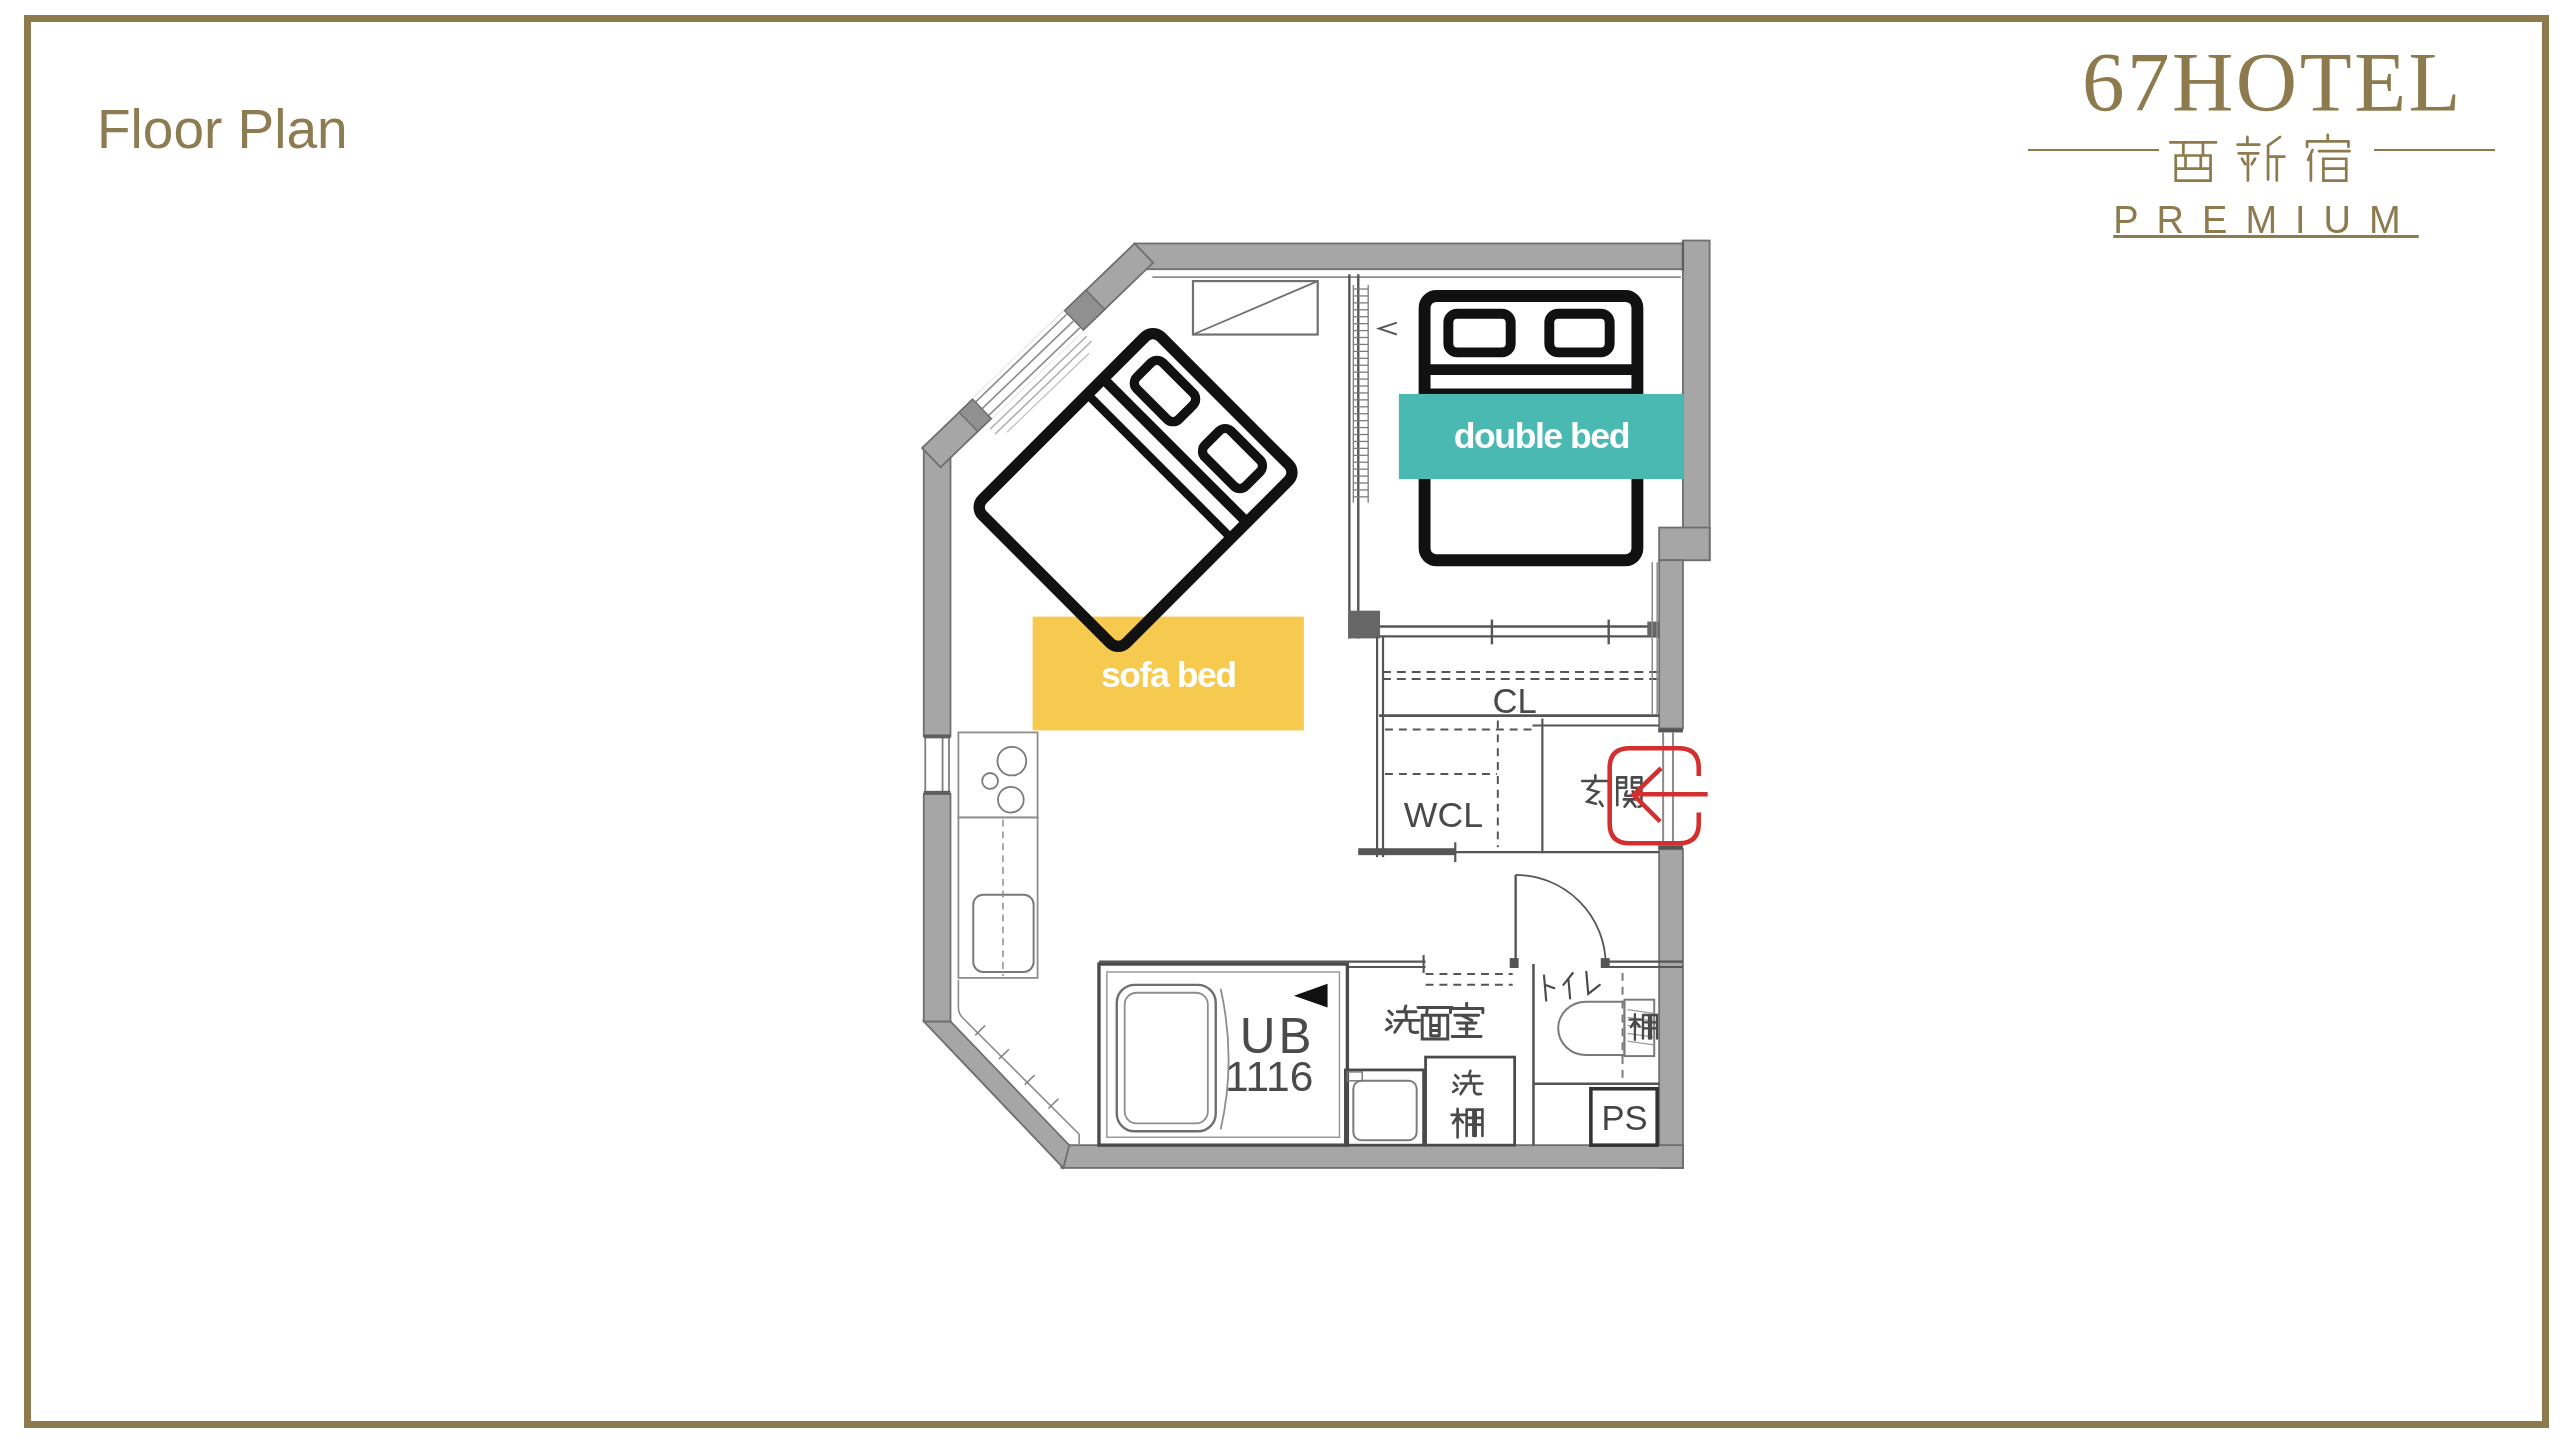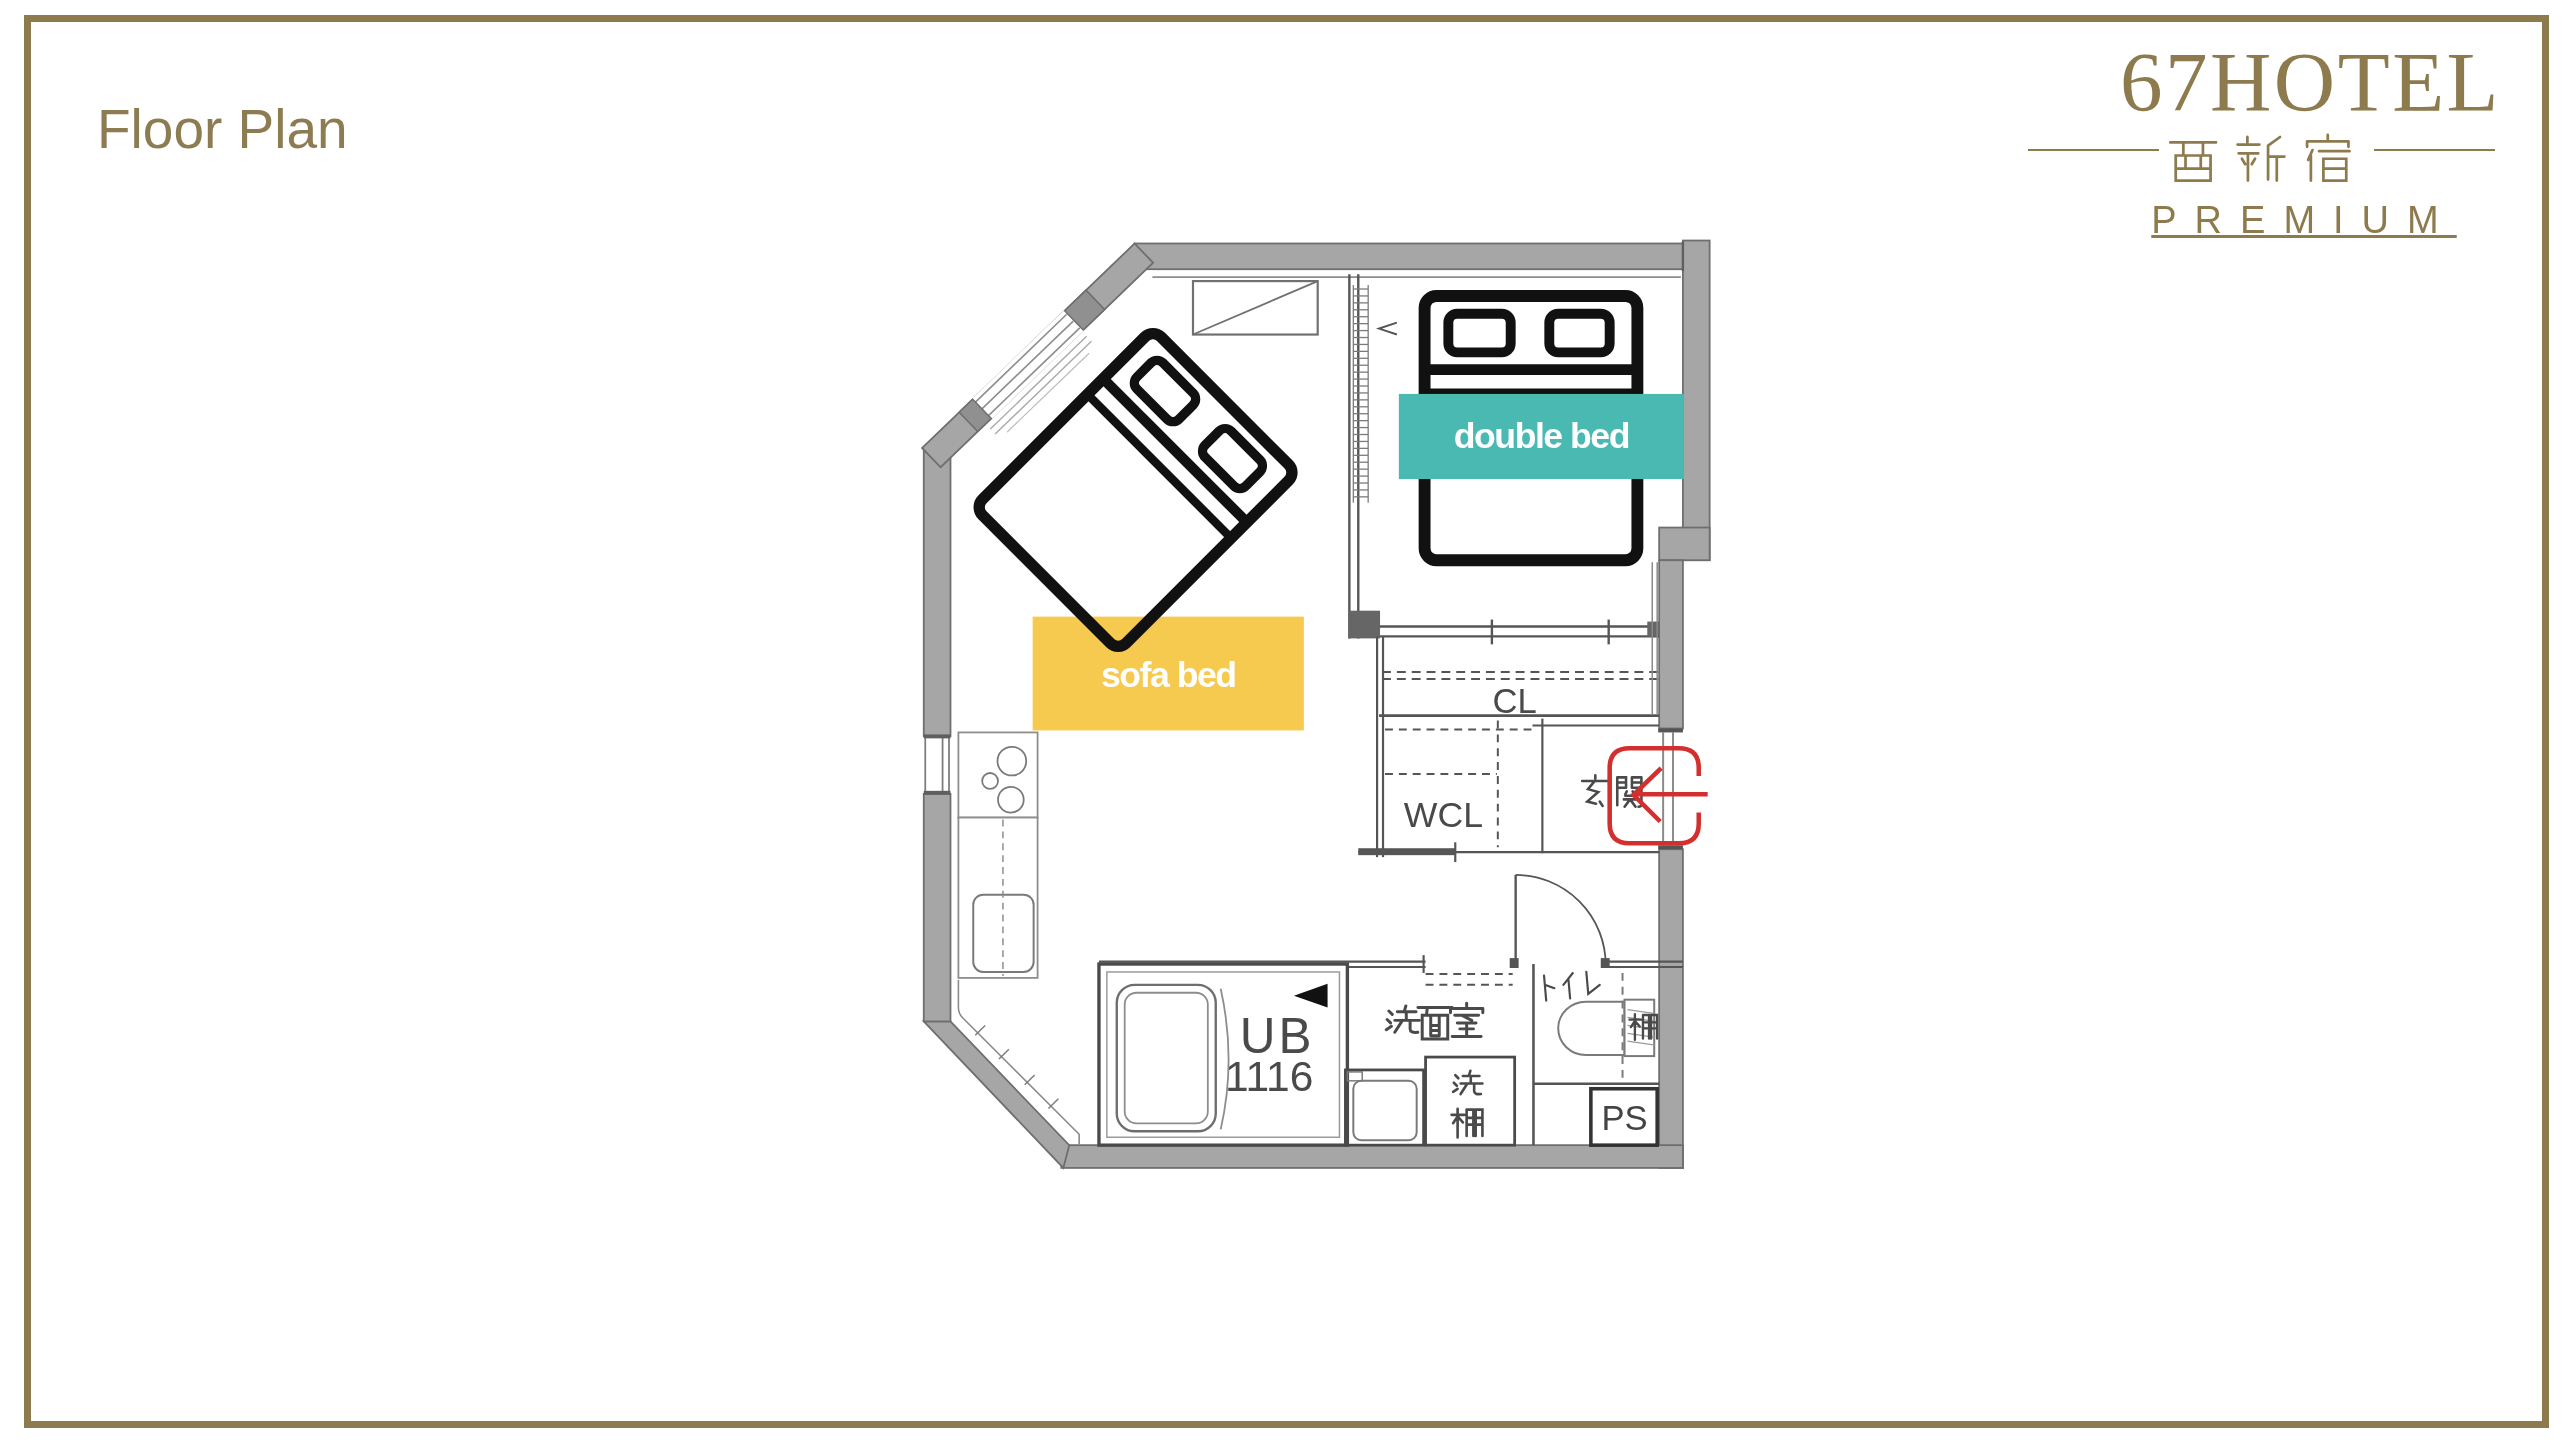--- a/index.html
+++ b/index.html
@@ -1,17 +1,17 @@
 <!DOCTYPE html>
 <html><head>
 <meta charset="utf-8">
 <style>
 html,body{margin:0;padding:0;background:#ffffff;width:2576px;height:1451px;overflow:hidden;}
 body{font-family:"Liberation Sans",sans-serif;}
-.gold{color:#8d7b4e;margin-left:38px;}
+.gold{color:#8d7b4e;}
 </style>
 </head>
 <body>
 
 <div style="position:absolute;left:24px;top:15px;width:2511px;height:1399px;border:7px solid #8d7b4e;"></div>
 
 <div style="position:absolute;left:97px;top:102px;font-size:55px;line-height:1;color:#8d7b52;">Floor Plan</div>
 
 <div class="gold" style="position:absolute;left:2079px;top:40px;width:387px;text-align:center;font-family:'Liberation Serif',serif;font-size:85px;line-height:1;letter-spacing:2.5px;">67HOTEL</div>
 

